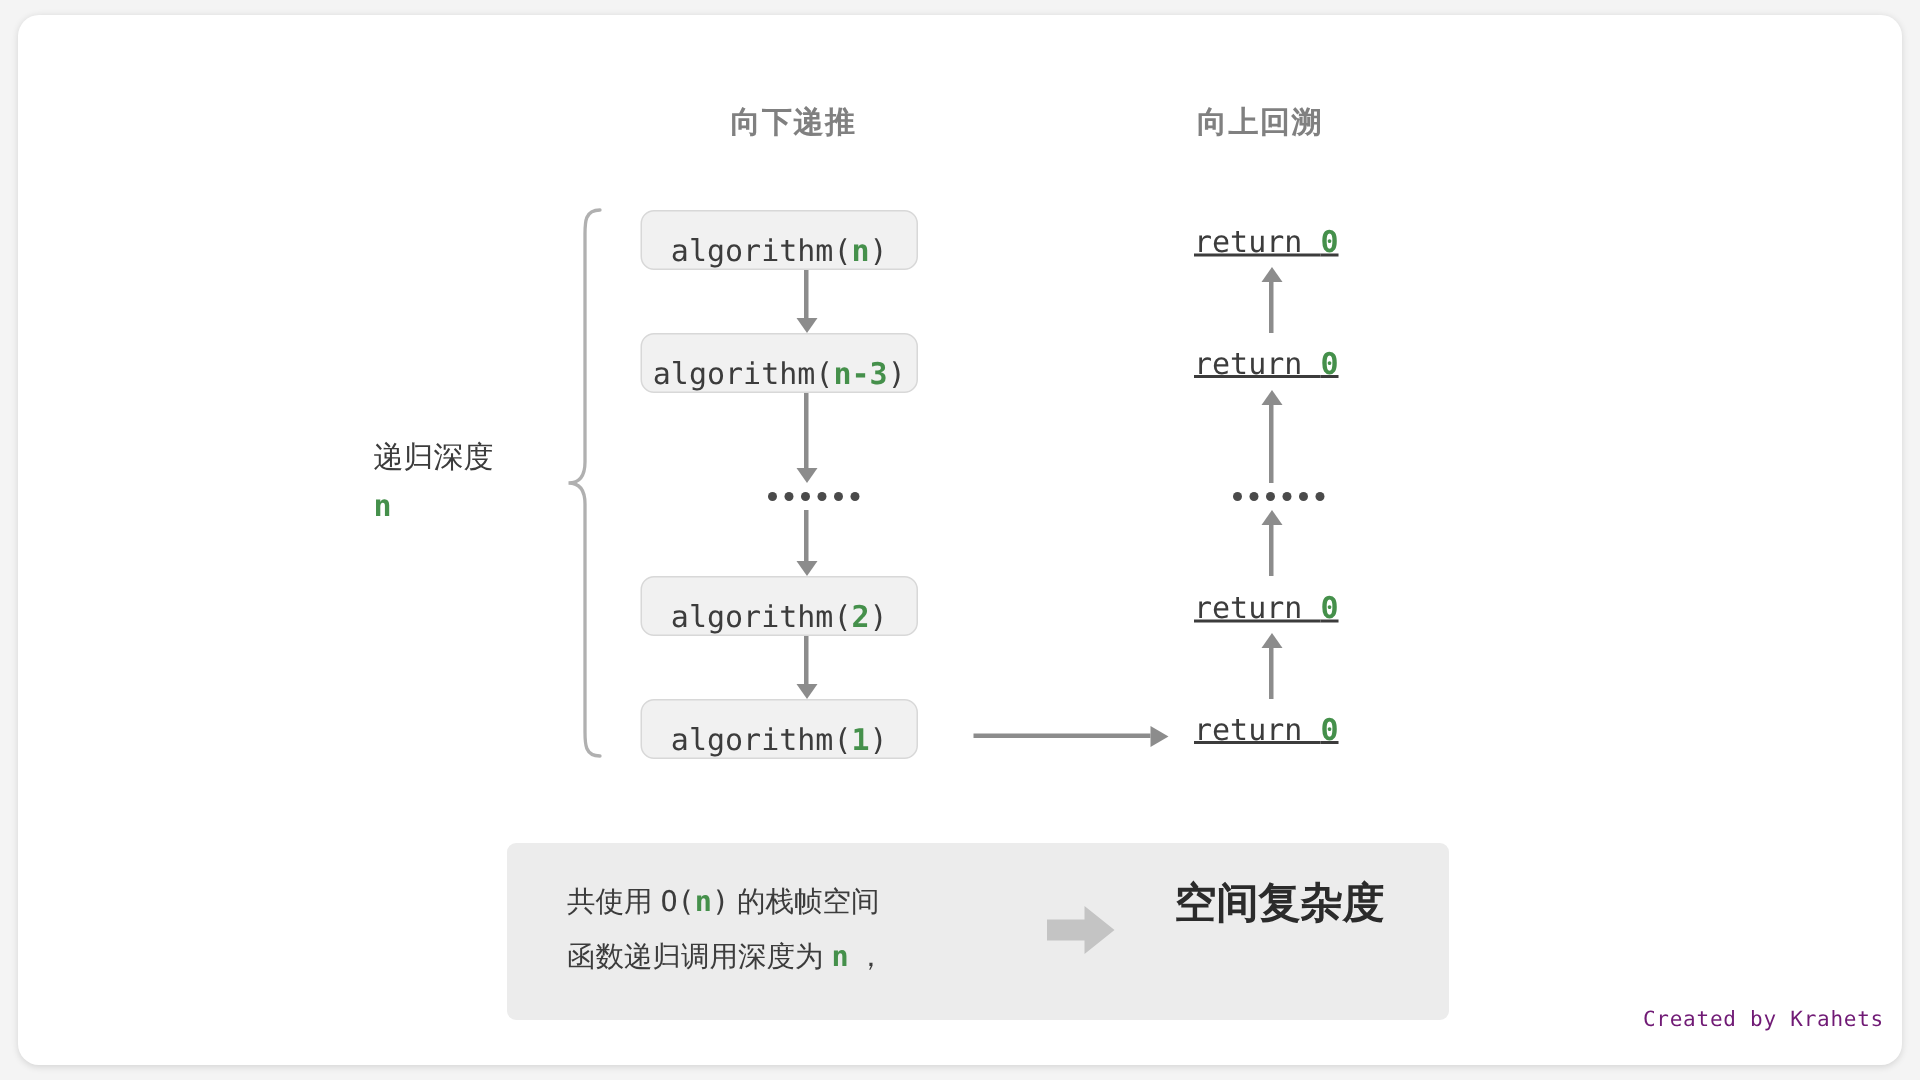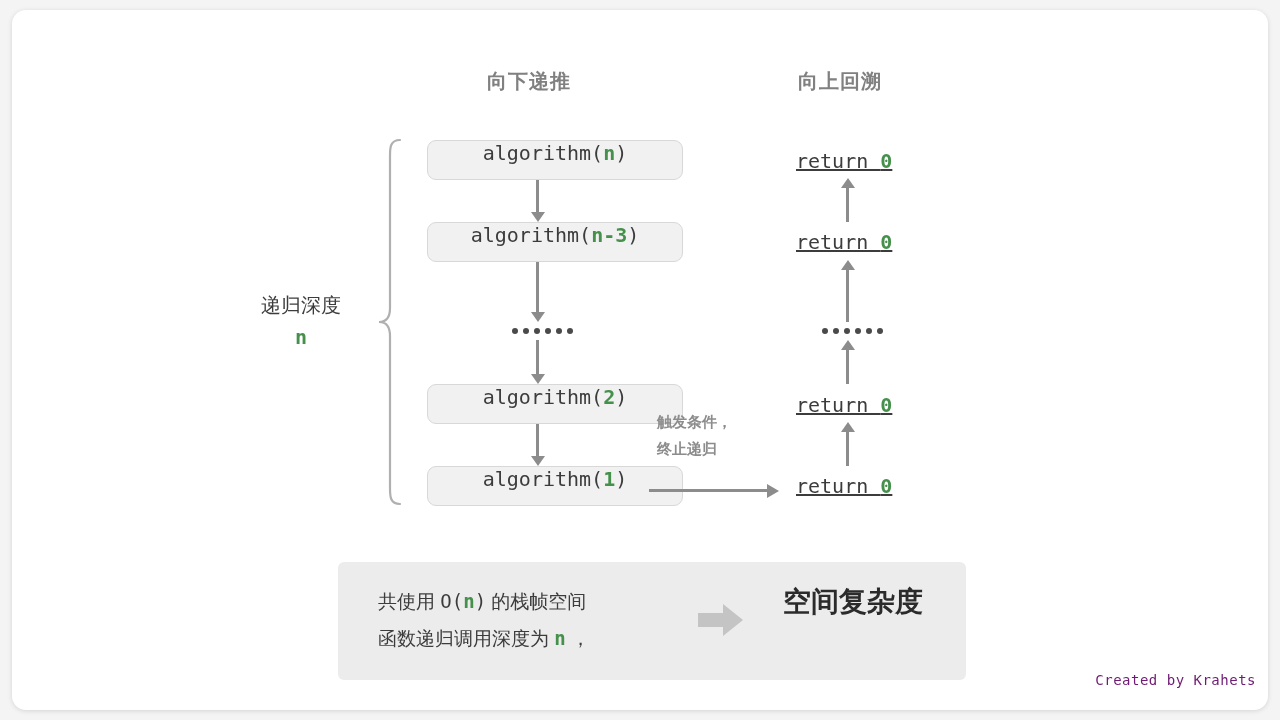--- a/index.html
+++ b/index.html
@@ -30,26 +30,26 @@
     color:#808080;
     letter-spacing:1px;
     white-space:nowrap;
   }
   #head-down{ left:475px; top:58px; }
   #head-up{ left:786px; top:58px; }
 
   
   .call-box{
     position:absolute;
-    width:256px;height:40px;
+    width:185px;height:40px;
     left:415px;
     background:#f1f1f1;
     border:1px solid #d8d8d8;
     border-radius:9px;
-    display:flex;align-items:flex-start;justify-content:center;
+    display:flex;align-items:flex-end;justify-content:center;
     font-family:"DejaVu Sans Mono","Liberation Mono",monospace;
     font-size:20px;
     color:#3c3c3c;
     box-sizing:border-box;
   }
   .call-box .arg{ color:#45904b; font-weight:bold; }
 
   #box-n    { top:130px; }
   #box-n1   { top:212px; }
   #box-2    { top:374px; }
@@ -138,21 +138,20 @@
     font-size:15px;font-weight:bold;
     color:#8c8c8c;
     line-height:27px;
     white-space:nowrap;
   }
 
   
   #depth-label{
     position:absolute;
     left:237px;top:281px;
-    text-align:center;
     width:104px;
   }
   #depth-label .t1{
     display:block;font-size:20px;color:#3c3c3c;line-height:28px;
   }
   #depth-label .t2{
     display:block;font-size:20px;color:#45904b;font-weight:bold;
     font-family:"DejaVu Sans Mono","Liberation Mono",monospace;
     line-height:28px;margin-top:4px;
   }
@@ -321,24 +320,20 @@
     <div class="up-arrow" style="top:412px;height:44px;">
       <div class="head"></div>
       <div class="shaft" style="height:34px;"></div>
     </div>
 
     <div id="h-connector">
       <div class="shaft"></div>
       <div class="head"></div>
     </div>
 
-    <div id="trigger-note">
-      <div>触发条件，</div>
-      <div>终止递归</div>
-    </div>
 
     <div id="summary-panel"></div>
 
     <div id="summary-left">
       <div><span>共使用 </span><span class="mono">O(</span><span class="g">n</span><span class="mono">)</span><span> 的栈帧空间</span></div>
       <div><span>函数递归调用深度为 </span><span class="g">n</span><span> ，</span></div>
     </div>
 
     <svg id="summary-arrow" viewBox="0 0 46 36">
       <path d="M0,11 L25,11 L25,2 L45,18 L25,34 L25,25 L0,25 Z" fill="#c4c4c4"></path>

